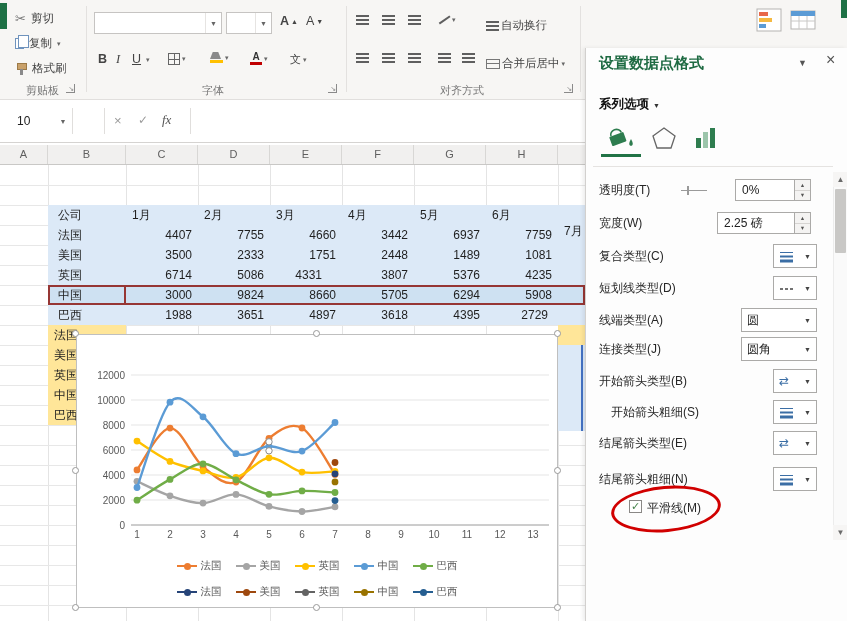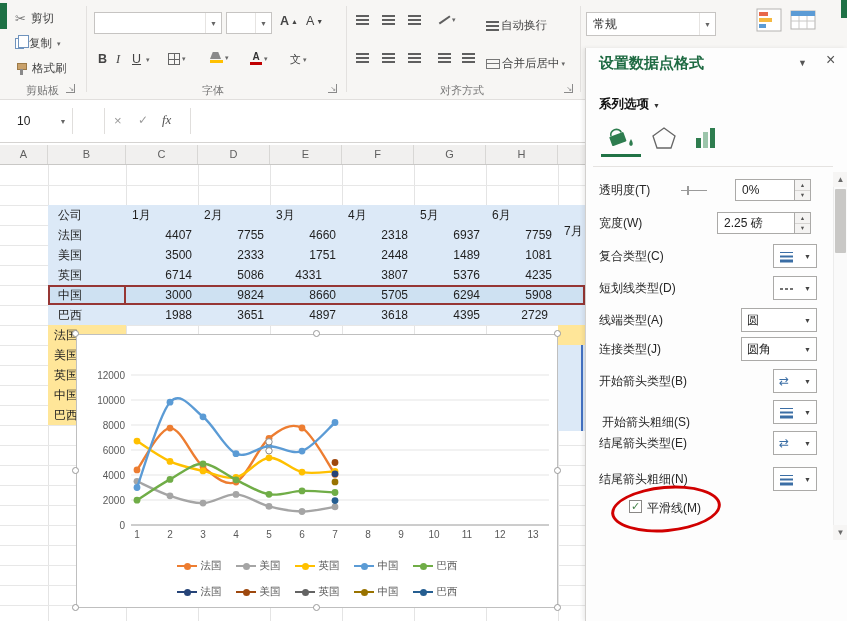--- a/index.html
+++ b/index.html
@@ -189,24 +189,20 @@
       </div>
     <div class="fbtn" style="left:486px;top:56px">
         <span class="micon"></span>
         <span style="font-size:11.5px">合并后居中</span>
         <span class="da">▾</span>
       </div>
     <div class="grp-label" style="left:440px;top:83px">对齐方式</div>
     <span class="launch" style="left:564px;top:84px"></span>
     <div class="vsep" style="left:580px"></div>
 
-    <div class="combo" style="left:586px;top:12px;width:130px;height:24px">
-        <span class="cv">常规</span>
-        <span class="ca">▼</span>
-      </div>
 
     <div class="abs" style="left:756px;top:8px"><svg width="26" height="30">
           <rect x="1" y="1" width="24" height="22" fill="#fff" stroke="#b5b3b1"></rect>
           <rect x="3" y="4" width="9" height="4" fill="#e8684a"></rect>
           <rect x="3" y="10" width="13" height="4" fill="#f5b942"></rect>
           <rect x="3" y="16" width="7" height="4" fill="#5b9bd5"></rect>
         </svg></div>
     <div class="abs" style="left:790px;top:8px"><svg width="26" height="30">
           <rect x="1" y="3" width="24" height="18" fill="#fff" stroke="#b5b3b1"></rect>
           <rect x="1" y="3" width="24" height="5" fill="#5b9bd5"></rect>
@@ -275,21 +271,21 @@
         <div class="cell mon" style="left: 198px; top: 60px; width: 72px;">2月</div>
         <div class="cell mon" style="left: 270px; top: 60px; width: 72px;">3月</div>
         <div class="cell mon" style="left: 342px; top: 60px; width: 72px;">4月</div>
         <div class="cell mon" style="left: 414px; top: 60px; width: 72px;">5月</div>
         <div class="cell mon" style="left: 486px; top: 60px; width: 72px;">6月</div>
         <div class="cell mon" style="left: 558px; top: 76px; width: 27px;">7月</div>
         <div class="cell lbl" style="left: 48px; top: 80px; width: 78px;">法国</div>
         <div class="cell num" style="left: 126px; top: 80px; width: 72px;">4407</div>
         <div class="cell num" style="left: 198px; top: 80px; width: 72px;">7755</div>
         <div class="cell num" style="left: 270px; top: 80px; width: 72px;">4660</div>
-        <div class="cell num" style="left: 342px; top: 80px; width: 72px;">2318</div>
+        <div class="cell num" style="left: 342px; top: 80px; width: 72px;">3442</div>
         <div class="cell num" style="left: 414px; top: 80px; width: 72px;">6937</div>
         <div class="cell num" style="left: 486px; top: 80px; width: 72px;">7759</div>
         <div class="cell lbl" style="left: 48px; top: 100px; width: 78px;">美国</div>
         <div class="cell num" style="left: 126px; top: 100px; width: 72px;">3500</div>
         <div class="cell num" style="left: 198px; top: 100px; width: 72px;">2333</div>
         <div class="cell num" style="left: 270px; top: 100px; width: 72px;">1751</div>
         <div class="cell num" style="left: 342px; top: 100px; width: 72px;">2448</div>
         <div class="cell num" style="left: 414px; top: 100px; width: 72px;">1489</div>
         <div class="cell num" style="left: 486px; top: 100px; width: 72px;">1081</div>
         <div class="cell lbl" style="left: 48px; top: 120px; width: 78px;">英国</div>
@@ -538,21 +534,21 @@
         <div class="plabel" style="left: 13px; top: 291px;">连接类型(J)</div>
         <div class="pdd" style="left: 155px; top: 289px; width: 76px;">
           <span>圆角</span>
           <span class="da">▼</span>
         </div>
         <div class="plabel" style="left: 13px; top: 323px;">开始箭头类型(B)</div>
         <div class="pdd" style="left: 187px; top: 321px; width: 44px;">
           <span style="font-size:12px;color:#3b6ea5;line-height:12px">⇄</span>
           <span class="da">▼</span>
         </div>
-        <div class="plabel" style="left: 16px; top: 354px; margin-top: 10px;">开始箭头粗细(S)</div>
+        <div class="plabel" style="left: 25px; top: 354px;">开始箭头粗细(S)</div>
         <div class="pdd" style="left: 187px; top: 352px; width: 44px;">
           <svg width="15" height="13">
             <line x1="1" y1="2.5" x2="14" y2="2.5" stroke="#3b6ea5" stroke-width="1"></line>
             <line x1="1" y1="6.5" x2="14" y2="6.5" stroke="#3b6ea5" stroke-width="2"></line>
             <line x1="1" y1="11" x2="14" y2="11" stroke="#3b6ea5" stroke-width="3"></line>
           </svg>
           <span class="da">▼</span>
         </div>
         <div class="plabel" style="left: 13px; top: 385px;">结尾箭头类型(E)</div>
         <div class="pdd" style="left: 187px; top: 383px; width: 44px;">

